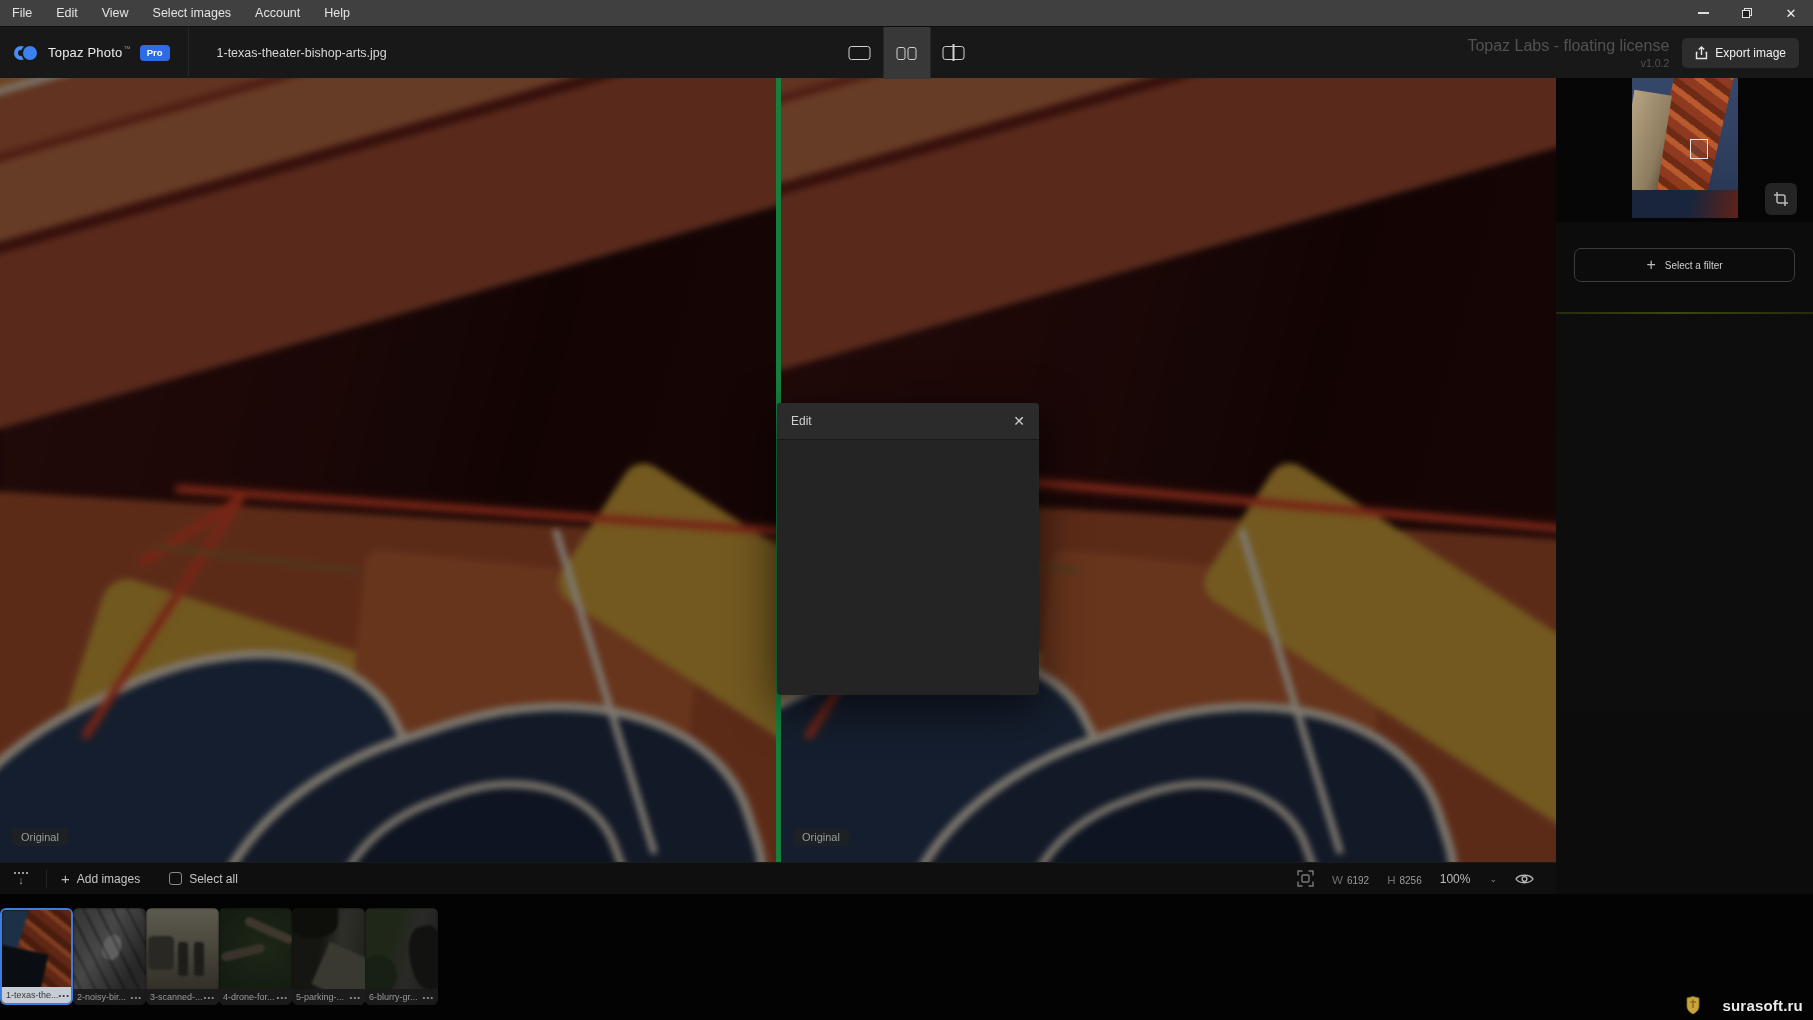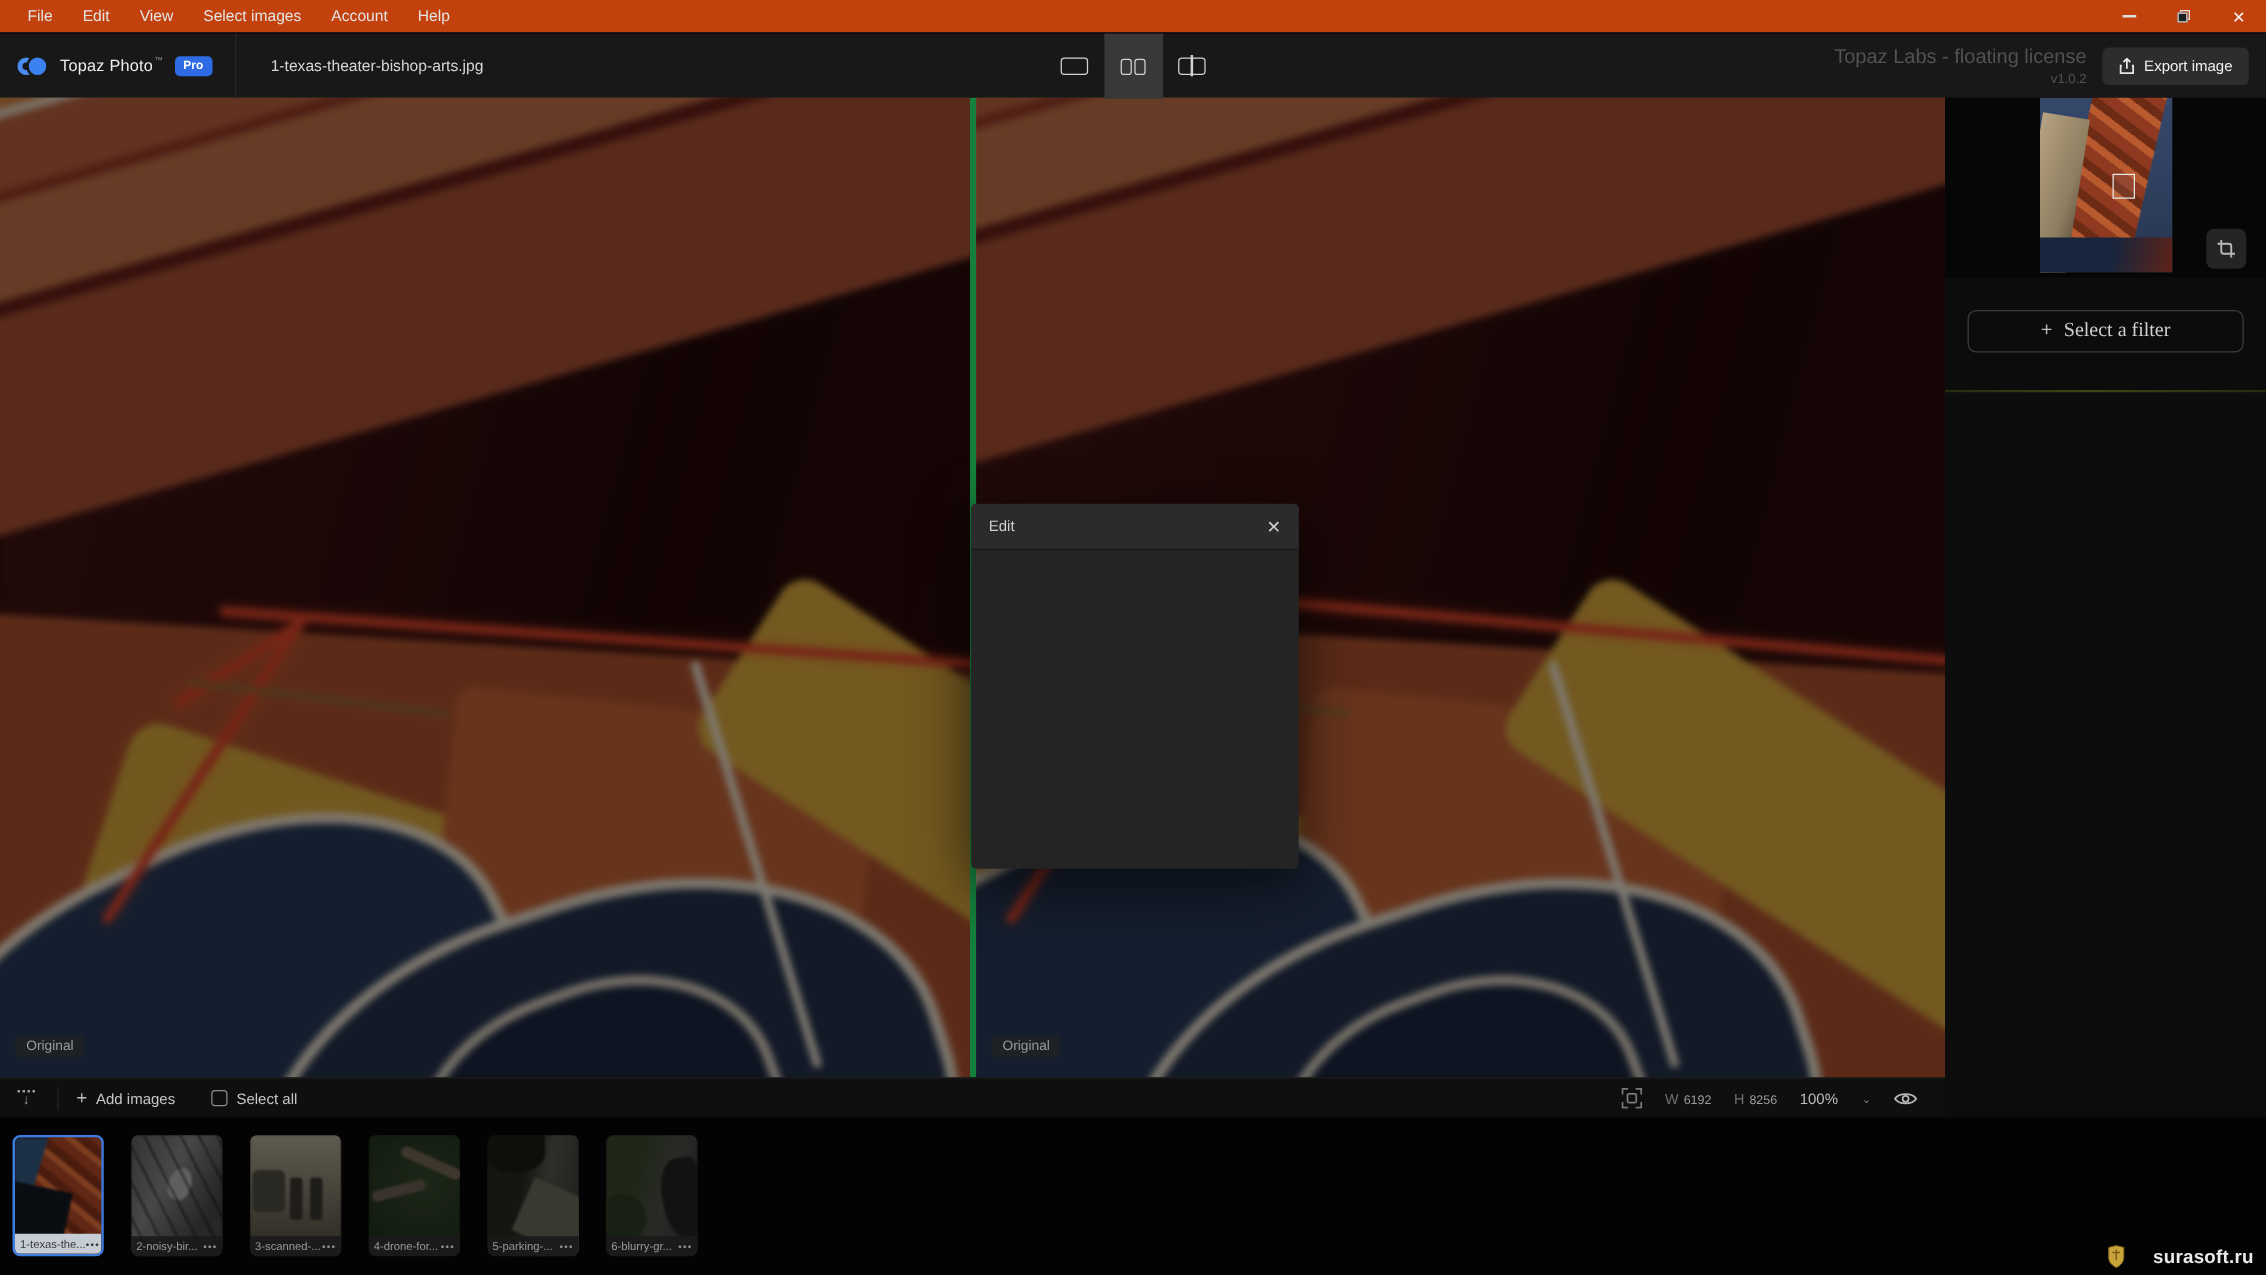--- a/index.html
+++ b/index.html
@@ -1,22 +1,22 @@
 <!DOCTYPE html>
 <html style="--accent: #3b82f0; --green: #a9c23f;"><head>
 <meta charset="utf-8">
 <style>
   * { margin:0; padding:0; box-sizing:border-box; }
   html,body { width:1813px; height:1020px; background:#000; overflow:hidden;
     font-family:"Liberation Sans", sans-serif; -webkit-font-smoothing:antialiased; }
   .app { position:relative; width:1813px; height:1020px; background:#0a0a0a; }
 
   
-  .menubar { position:absolute; left:0; top:0; width:1813px; height:26px; background:#c2410c;
-    display:flex; align-items:center; padding-left:10px; z-index:40; }
+  .menubar { position:absolute; left:0; top:0; width:1813px; height:26px; background:#404040;
+    display:flex; align-items:center; z-index:40; }
   .menubar .mitem { color:#e3e3e3; font-size:12.5px; padding:0 12px; line-height:26px; cursor:default; }
   .winctl { position:absolute; right:0; top:0; height:26px; display:flex; }
   .winctl .wbtn { width:44px; height:26px; display:flex; align-items:center; justify-content:center; }
   .ic-min { width:11px; height:2px; background:#dedede; }
   .ic-restore { position:relative; width:10px; height:10px; }
   .ic-restore .r1 { position:absolute; right:0; top:0; width:8px; height:8px; border:1.2px solid #dedede; }
   .ic-restore .r2 { position:absolute; left:0; bottom:0; width:8px; height:8px; border:1.2px solid #dedede; background:#1e1e1e; }
   .ic-close { color:#efefef; font-size:13px; line-height:1; }
 
   
@@ -91,21 +91,21 @@
   .nv-box { position:absolute; left:58px; top:61px; width:18px; height:20px; border:1.5px solid #e6e6e6; background:rgba(255,255,255,.07); }
   .crop-btn { position:absolute; right:16px; top:105px; width:32px; height:32px; background:#242424; border-radius:6px;
     display:flex; align-items:center; justify-content:center; cursor:pointer; }
   .auto-row { display:flex; align-items:center; height:38px; padding:0 17px; margin-top:10px; }
   .auto-label { color:var(--green,#a9c23f); font-size:13px; font-weight:bold; margin-left:9px; }
   .toggle { margin-left:auto; width:30px; height:14px; background:#3a3a3a; border-radius:8px; position:relative; cursor:pointer; }
   .toggle .knob { position:absolute; left:2px; top:2px; width:10px; height:10px; border-radius:50%; background:#6e6e6e; }
   .filter-btn { margin:26px 18px 0; height:34px; border:1px solid #3d3d3d; border-radius:7px;
     display:flex; align-items:center; justify-content:center; gap:9px; color:#cfcfcf; cursor:pointer; }
   .filter-btn .plus { font-size:16px; font-weight:300; color:#bdbdbd; }
-  .filter-btn .flabel { font-size:16px;font-family:Liberation Serif, serif; }
+  .filter-btn .flabel { font-size:10px; }
   .side-div { margin-top:30px; height:2px; background:linear-gradient(90deg,#242c0e,#3c4814 45%,#242c0e); }
   .side-rest { height:400px; background:#0d0d0d; }
 
   
   .bottombar { position:absolute; left:0; top:862px; width:1556px; height:32px; background:#0f0f0f;
     border-top:1px solid #1b1b1b; display:flex; align-items:center; z-index:3; }
   .collapse { margin-left:10px; width:22px; display:flex; flex-direction:column; align-items:center; cursor:pointer; }
   .collapse .dots { width:14px; border-top:2px dotted #9a9a9a; margin-bottom:1px; }
   .collapse .arr { color:#9a9a9a; font-size:11px; line-height:10px; }
   .bb-sep { width:1px; height:18px; background:#242424; margin:0 14px; }
@@ -113,21 +113,21 @@
   .bb-btn .plus { font-size:15px; font-weight:300; color:#bdbdbd; }
   .chkbox { width:13px; height:13px; border:1.5px solid #8b8b8b; border-radius:3px; }
   .bb-right { margin-left:auto; display:flex; align-items:center; gap:18px; padding-right:22px; }
   .dimtxt { color:#6f6f6f; font-size:11.5px; }
   .valtxt { color:#9c9c9c; font-size:10px; margin-left:4px; }
   .zoom-ctl { display:flex; align-items:center; gap:19px; color:#bdbdbd; font-size:12px; cursor:pointer; }
   .chev { color:#8a8a8a; font-size:9px; }
 
   
   .filmstrip { position:absolute; left:0; top:894px; width:1813px; height:126px; background:#030303; z-index:3; }
-  .thumbs { position:absolute; left:10px; top:14px; display:flex; gap:22px; }
+  .thumbs { position:absolute; left:0; top:14px; display:flex; }
   .thumb { position:relative; width:73px; height:97px; border-radius:6px; overflow:hidden; background:#161616; cursor:pointer; }
   .thumb.sel { border:2px solid #3e7de0; }
   .tart { position:absolute; inset:0; filter:blur(1px); }
   .tdim { position:absolute; inset:0; background:rgba(0,0,0,.32); }
   .tlabel { position:absolute; left:0; right:0; bottom:0; height:16px; background:rgba(26,26,26,.92);
     display:flex; align-items:center; justify-content:space-between; padding:0 4px; z-index:2; }
   .tlabel .tname { color:#9a9a9a; font-size:9px; white-space:nowrap; }
   .tlabel .tmenu { color:#8f8f8f; font-size:8px; letter-spacing:1px; cursor:pointer; }
   .thumb.sel .tlabel { background:#c7cdd5; }
   .thumb.sel .tname, .thumb.sel .tmenu { color:#3a3a3a; }

